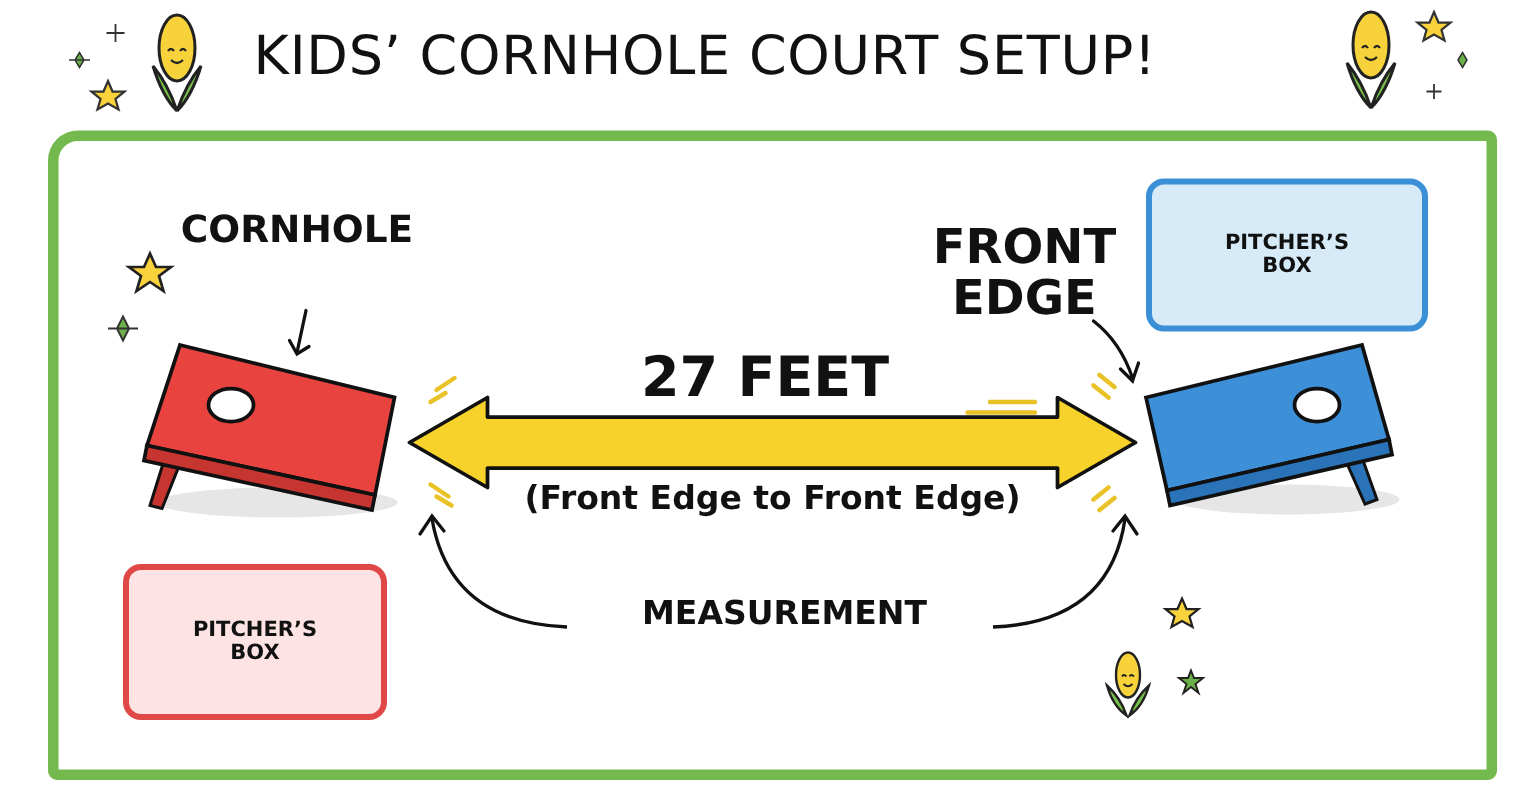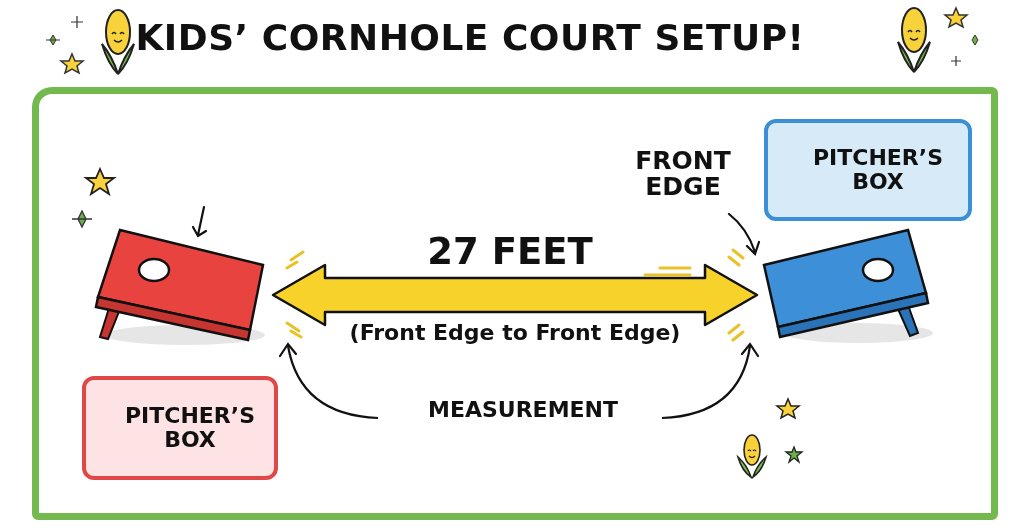--- a/index.html
+++ b/index.html
@@ -1,30 +1,30 @@
 <!DOCTYPE html>
 <html><head>
 <meta charset="utf-8">
 <style>
   html, body { margin:0; padding:0; background:#ffffff; }
   body { width:1024px; height:532px; position:relative; overflow:hidden; font-family:"DejaVu Sans", "Liberation Sans", sans-serif; }
   .abs { position:absolute; }
   .title {
     position:absolute; left:0; top:8px; width:940px; text-align:center;
-    font-family:"DejaVu Sans", sans-serif; font-weight:700; font-size:36px; letter-spacing:0.5px;
+    font-family:"DejaVu Sans", sans-serif; font-weight:400; font-size:36px; letter-spacing:0.5px;
     color:#111; line-height:60px;
   }
   .court {
     position:absolute; left:32px; top:87px; width:952px; height:419px;
     border:7px solid #74b94e; border-radius:20px 6px 6px 6px; background:#fff;
   }
   .lbl { position:absolute; font-weight:bold; color:#111; text-align:center; line-height:1.05; font-family:"DejaVu Sans", sans-serif; }
   .box {
     position:absolute; border-radius:12px; display:flex; align-items:center; justify-content:center;
-    text-align:center; font-weight:bold; font-size:22px; line-height:1.1; color:#111;padding-left:20px;
+    text-align:center; font-weight:bold; font-size:14px; line-height:1.1; color:#111;
   }
   .box span { display:block; }
 </style>
 </head>
 <body>
 
 <div class="title">KIDS’ CORNHOLE COURT SETUP!</div>
 
 <svg class="abs" style="left:40px;top:6px" width="100" height="70">
   <g>
@@ -44,20 +44,21 @@
   <path d="M18 38 q6 20 16 30 q-6 -18 -16 -30 z" fill="#79c04a" stroke="#222" stroke-width="2"></path>
   <path d="M50 38 q-6 20 -16 30 q6 -18 16 -30 z" fill="#79c04a" stroke="#222" stroke-width="2"></path>
   <polygon points="76,4 79,11 87,11 81,16 83,23 76,19 69,23 71,16 65,11 73,11" fill="#f9d23c" stroke="#333" stroke-width="1.5"></polygon>
   <path d="M92 36 l3 -5 l3 5 l-3 5 z" fill="#6cb04a" stroke="#333" stroke-width="1"></path>
   <path d="M76 52 L76 62 M71 57 L81 57" stroke="#333" stroke-width="1.2"></path>
 </svg>
 
 <div class="court"></div>
 
 <div class="lbl" style="left:118px;top:140px;width:160px;font-size:25px;">
+  <div>CORNHOLE</div>
 </div>
 <svg class="abs" style="left:190px;top:205px" width="24" height="36">
   <path d="M14 2 L8 30 M3 22 L8 31 L16 26" stroke="#111" stroke-width="2.2" fill="none" stroke-linecap="round"></path>
 </svg>
 
 <svg class="abs" style="left:72px;top:165px" width="50" height="70">
   <polygon points="28,4 32,13 42,13 34,19 37,29 28,23 19,29 22,19 14,13 24,13" fill="#f9d23c" stroke="#222" stroke-width="1.8"></polygon>
   <path d="M6 54 l4 -8 l4 8 l-4 8 z M0 54 h20" fill="#6cb04a" stroke="#333" stroke-width="1.3"></path>
 </svg>
 
@@ -70,21 +71,21 @@
 </svg>
 
 <svg class="abs" style="left:265px;top:235px" width="500" height="115">
   <path d="M8 60 L60 30 L60 43 L440 43 L440 30 L492 60 L440 90 L440 77 L60 77 L60 90 Z" fill="#f7d22a" stroke="#111" stroke-width="2.5" stroke-linejoin="round"></path>
   <path d="M26 25 l12 -8 M22 33 l10 -6 M22 88 l12 8 M26 96 l10 6" stroke="#e8c227" stroke-width="3" stroke-linecap="round"></path>
   <path d="M380 40 h45 M395 33 h30 M464 22 l10 8 M468 15 l10 8 M464 98 l10 -8 M468 105 l10 -8" stroke="#e8c227" stroke-width="3" stroke-linecap="round"></path>
 </svg>
 <div class="lbl" style="left:380px;top:233px;width:260px;font-size:37px;">27 FEET</div>
 <div class="lbl" style="left:330px;top:321px;width:370px;font-size:22px;">(Front Edge to Front Edge)</div>
 
-<div class="lbl" style="left:618px;top:148px;width:130px;font-size:25px;">
+<div class="lbl" style="left:618px;top:148px;width:130px;font-size:32px;">
   <div>FRONT</div>
   <div>EDGE</div>
 </div>
 <svg class="abs" style="left:725px;top:210px" width="40" height="50">
   <path d="M4 4 Q22 18 30 42 M22 36 L30 44 L34 32" stroke="#111" stroke-width="2.2" fill="none" stroke-linecap="round"></path>
 </svg>
 
 <div class="box" style="left:764px;top:119px;width:180px;height:94px;border:4px solid #3b8fd6;background:#d6ebf7;">
   <div>
     <span>PITCHER’S</span>

